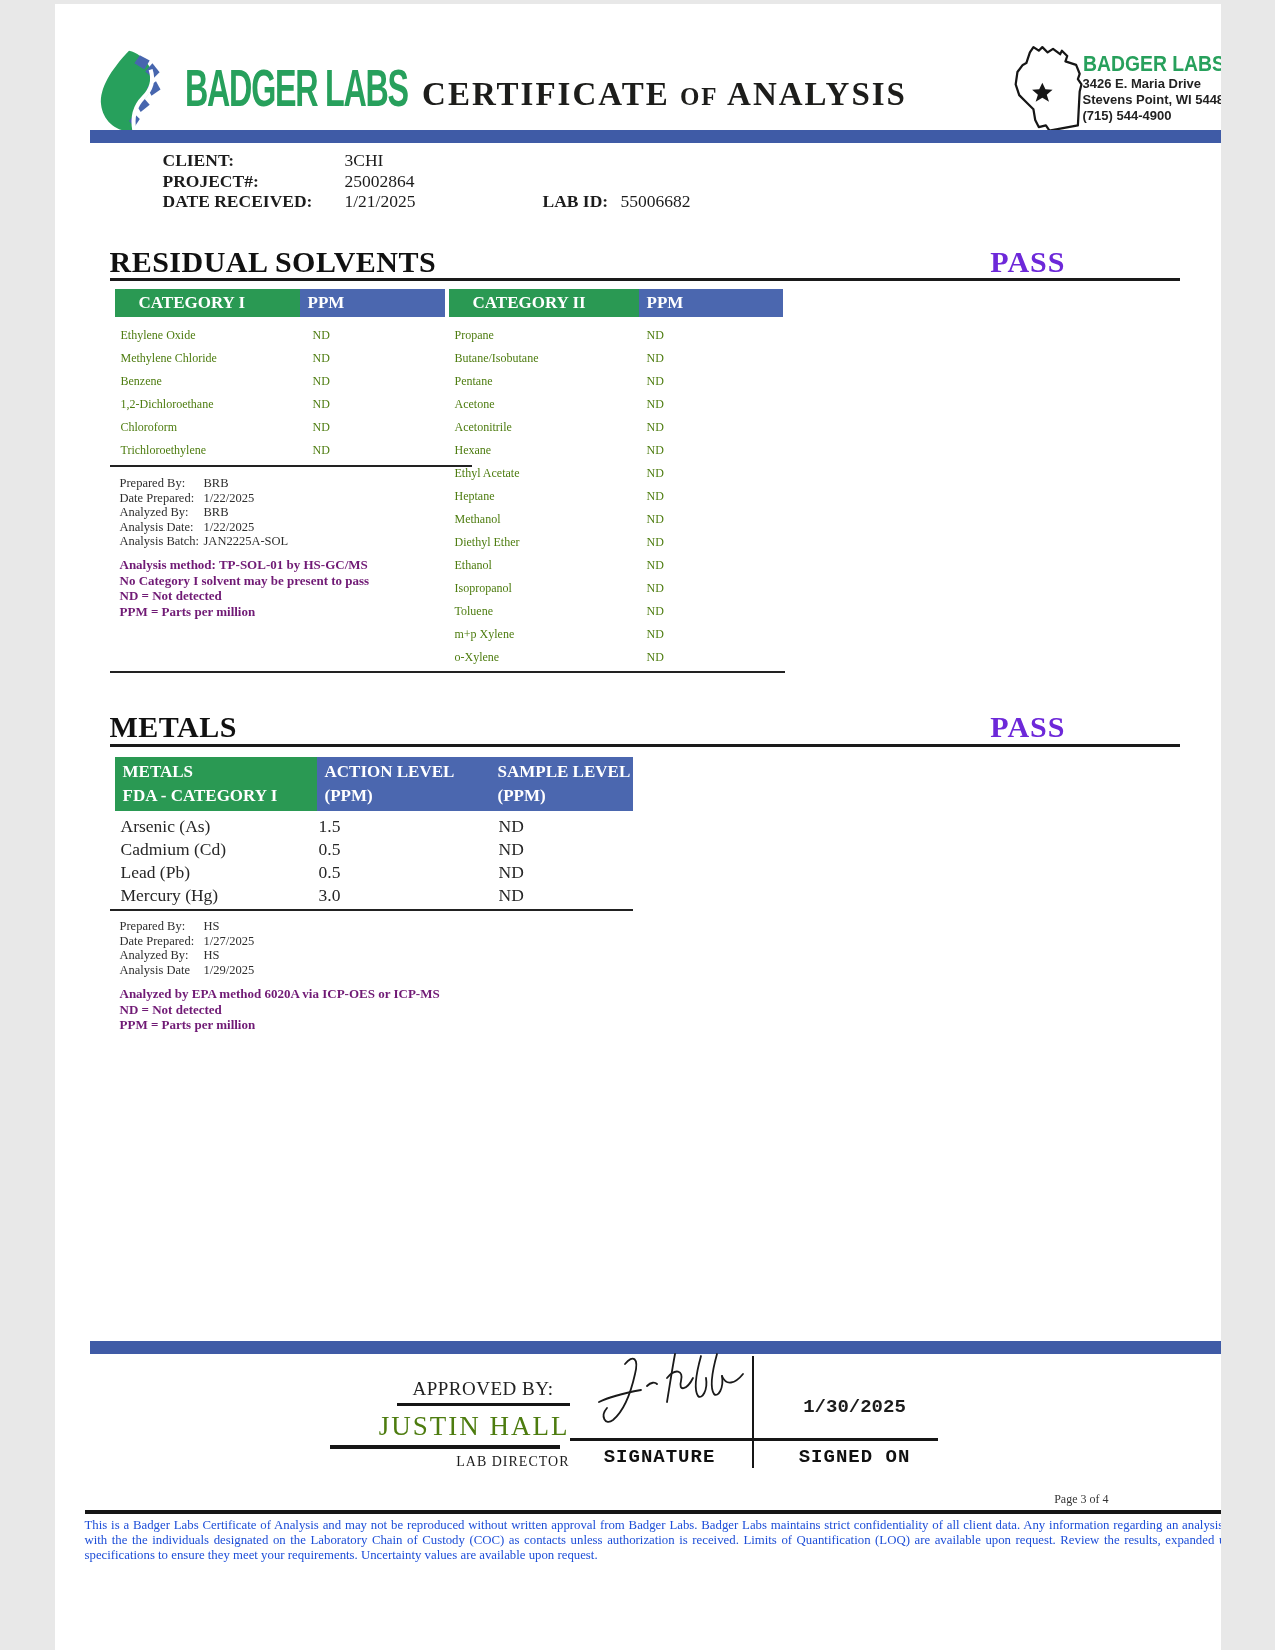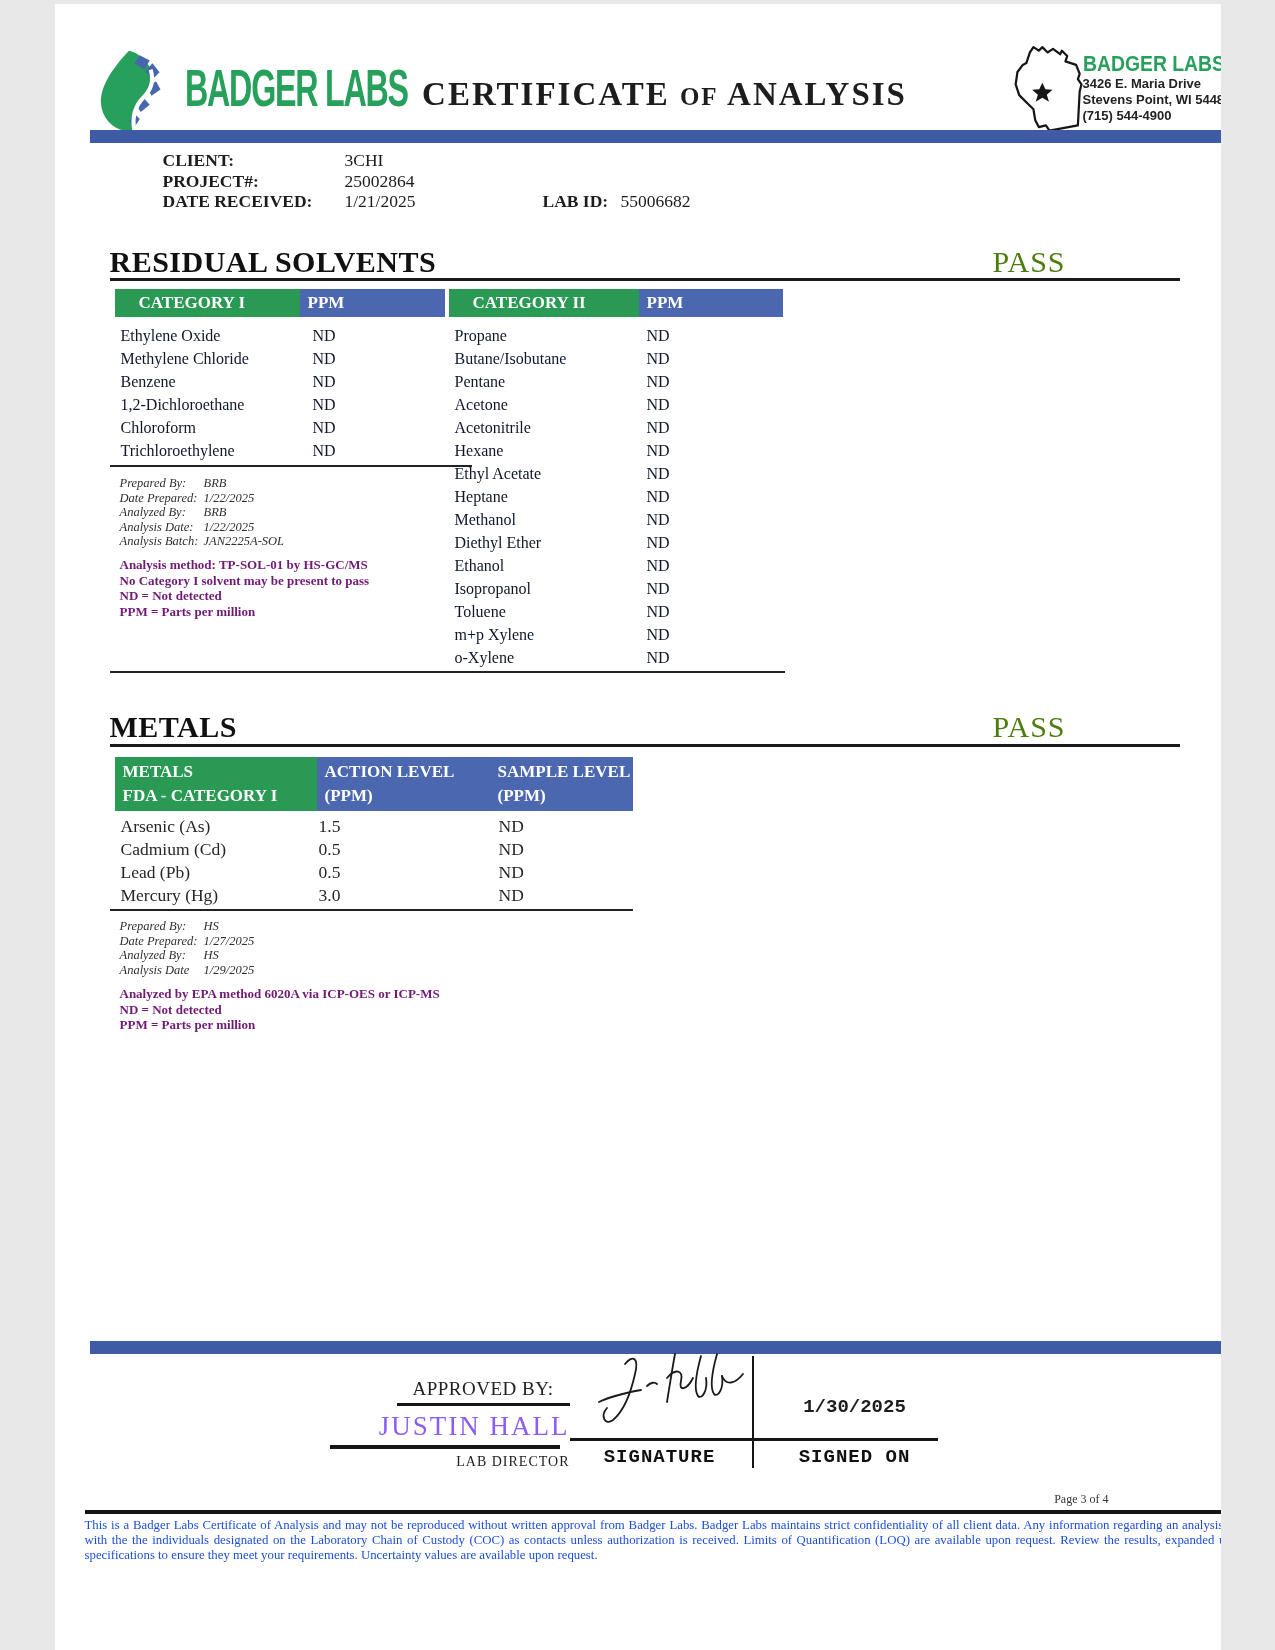--- a/index.html
+++ b/index.html
@@ -23,57 +23,57 @@
   .hbar.top{top:126px;} .hbar.bottom{top:1337px;}
 
   
   .info{position:absolute;left:108px;top:146px;font-size:17.5px;line-height:20.5px;color:#1c1c1c;}
   .ilabel{display:inline-block;width:182px;font-weight:bold;}
   .ival4{display:inline-block;width:198px;}
   .ilabel2{display:inline-block;width:78px;font-weight:bold;}
 
   
   .sec-title{position:absolute;left:55px;font-size:30px;font-weight:bold;letter-spacing:0.5px;color:#111;}
-  .pass{position:absolute;right:155px;font-size:30px;font-weight:normal;letter-spacing:1px;color:#4d7c0f;}
+  .pass{position:absolute;right:155px;font-size:30px;font-weight:bold;letter-spacing:1px;color:#6d28d9;}
   .sec-rule{position:absolute;left:55px;width:1070px;height:3px;background:#1a1a1a;}
 
   
   .sol-table{position:absolute;left:60px;top:285px;width:668px;}
   .sol-head{display:flex;height:28px;line-height:28px;font-weight:bold;font-size:17px;color:#fff;}
   .hc{padding-left:8px;box-sizing:border-box;}
   .g{background:#2a9953;padding-left:24px;} .b{background:#4b67af;}
   .w185{width:185px;} .w145{width:145px;} .w190{width:190px;} .w144{width:144px;}
   .gap4{width:4px;background:#fff;}
   .sol-col{position:absolute;top:35px;}
   .sol-col.left{left:0;width:330px;}
   .sol-col.right{left:334px;width:334px;}
-  .srow{display:flex;height:23px;line-height:23px;font-size:16px;color:#0f172a;}
+  .srow{display:flex;height:23px;line-height:23px;font-size:12px;color:#4d7c0f;}
   .sname{width:192px;padding-left:6px;}
   .sol-rule-left{position:absolute;left:-5px;top:176px;width:362px;height:2px;background:#222;}
   .sol-rule-bottom{position:absolute;left:-5px;top:382px;width:675px;height:2px;background:#222;}
 
   
-  .meta{position:absolute;font-size:12.5px;line-height:14.5px;color:#2e2e2e;font-style:italic;}
+  .meta{position:absolute;font-size:12.5px;line-height:14.5px;color:#2e2e2e;}
   .mlabel{display:inline-block;width:84px;}
   .notes{position:absolute;font-size:13px;line-height:15.5px;color:#701a75;font-weight:bold;}
 
   
   .met-table{position:absolute;left:60px;top:753px;width:518px;}
   .met-head{display:flex;font-weight:bold;font-size:17px;line-height:24px;color:#fff;}
   .mhc{padding:3px 0 3px 8px;box-sizing:border-box;height:54px;}
   .mw1{width:202px;} .mw2{width:173px;} .mw3{width:143px;}
   .mrow-line{display:flex;height:23px;line-height:23px;font-size:17.5px;color:#262626;}
   .mname{width:198px;padding-left:6px;}
   .maction{width:180px;}
   .met-rule{position:absolute;left:-5px;top:152px;width:523px;height:2px;background:#222;}
 
   
   .approve-col{position:absolute;left:265px;top:1374px;width:250px;text-align:right;}
   .ab-label{display:inline-block;font-size:19px;letter-spacing:0.5px;border-bottom:3px solid #161616;padding:0 16px 3px;}
-  .ab-name{font-size:27px;letter-spacing:2px;color:#8b5cf6;margin-top:5px;}
+  .ab-name{font-size:27px;letter-spacing:2px;color:#4d7c0f;margin-top:5px;}
   .ab-rule{height:4px;background:#161616;margin:3px 10px 5px;}
   .ab-title{font-size:14px;letter-spacing:1px;color:#1c1c1c;}
   .sig-wrap{position:absolute;left:515px;top:1340px;width:420px;height:130px;font-family:Liberation Mono, monospace;}
   .sig-svg{position:absolute;left:25px;top:2px;width:160px;height:90px;}
   .sig-vline{position:absolute;left:182px;top:12px;width:2px;height:112px;background:#161616;}
   .sig-date{position:absolute;left:200px;top:52px;width:170px;text-align:center;
             font-size:19px;font-weight:bold;color:#1c1c1c;}
   .sig-hline{position:absolute;left:0;top:94px;width:368px;height:3px;background:#161616;}
   .sig-label{position:absolute;top:102px;font-size:19px;font-weight:bold;letter-spacing:1px;color:#111;text-align:center;}
   .sig-label.sig{left:10px;width:160px;}

